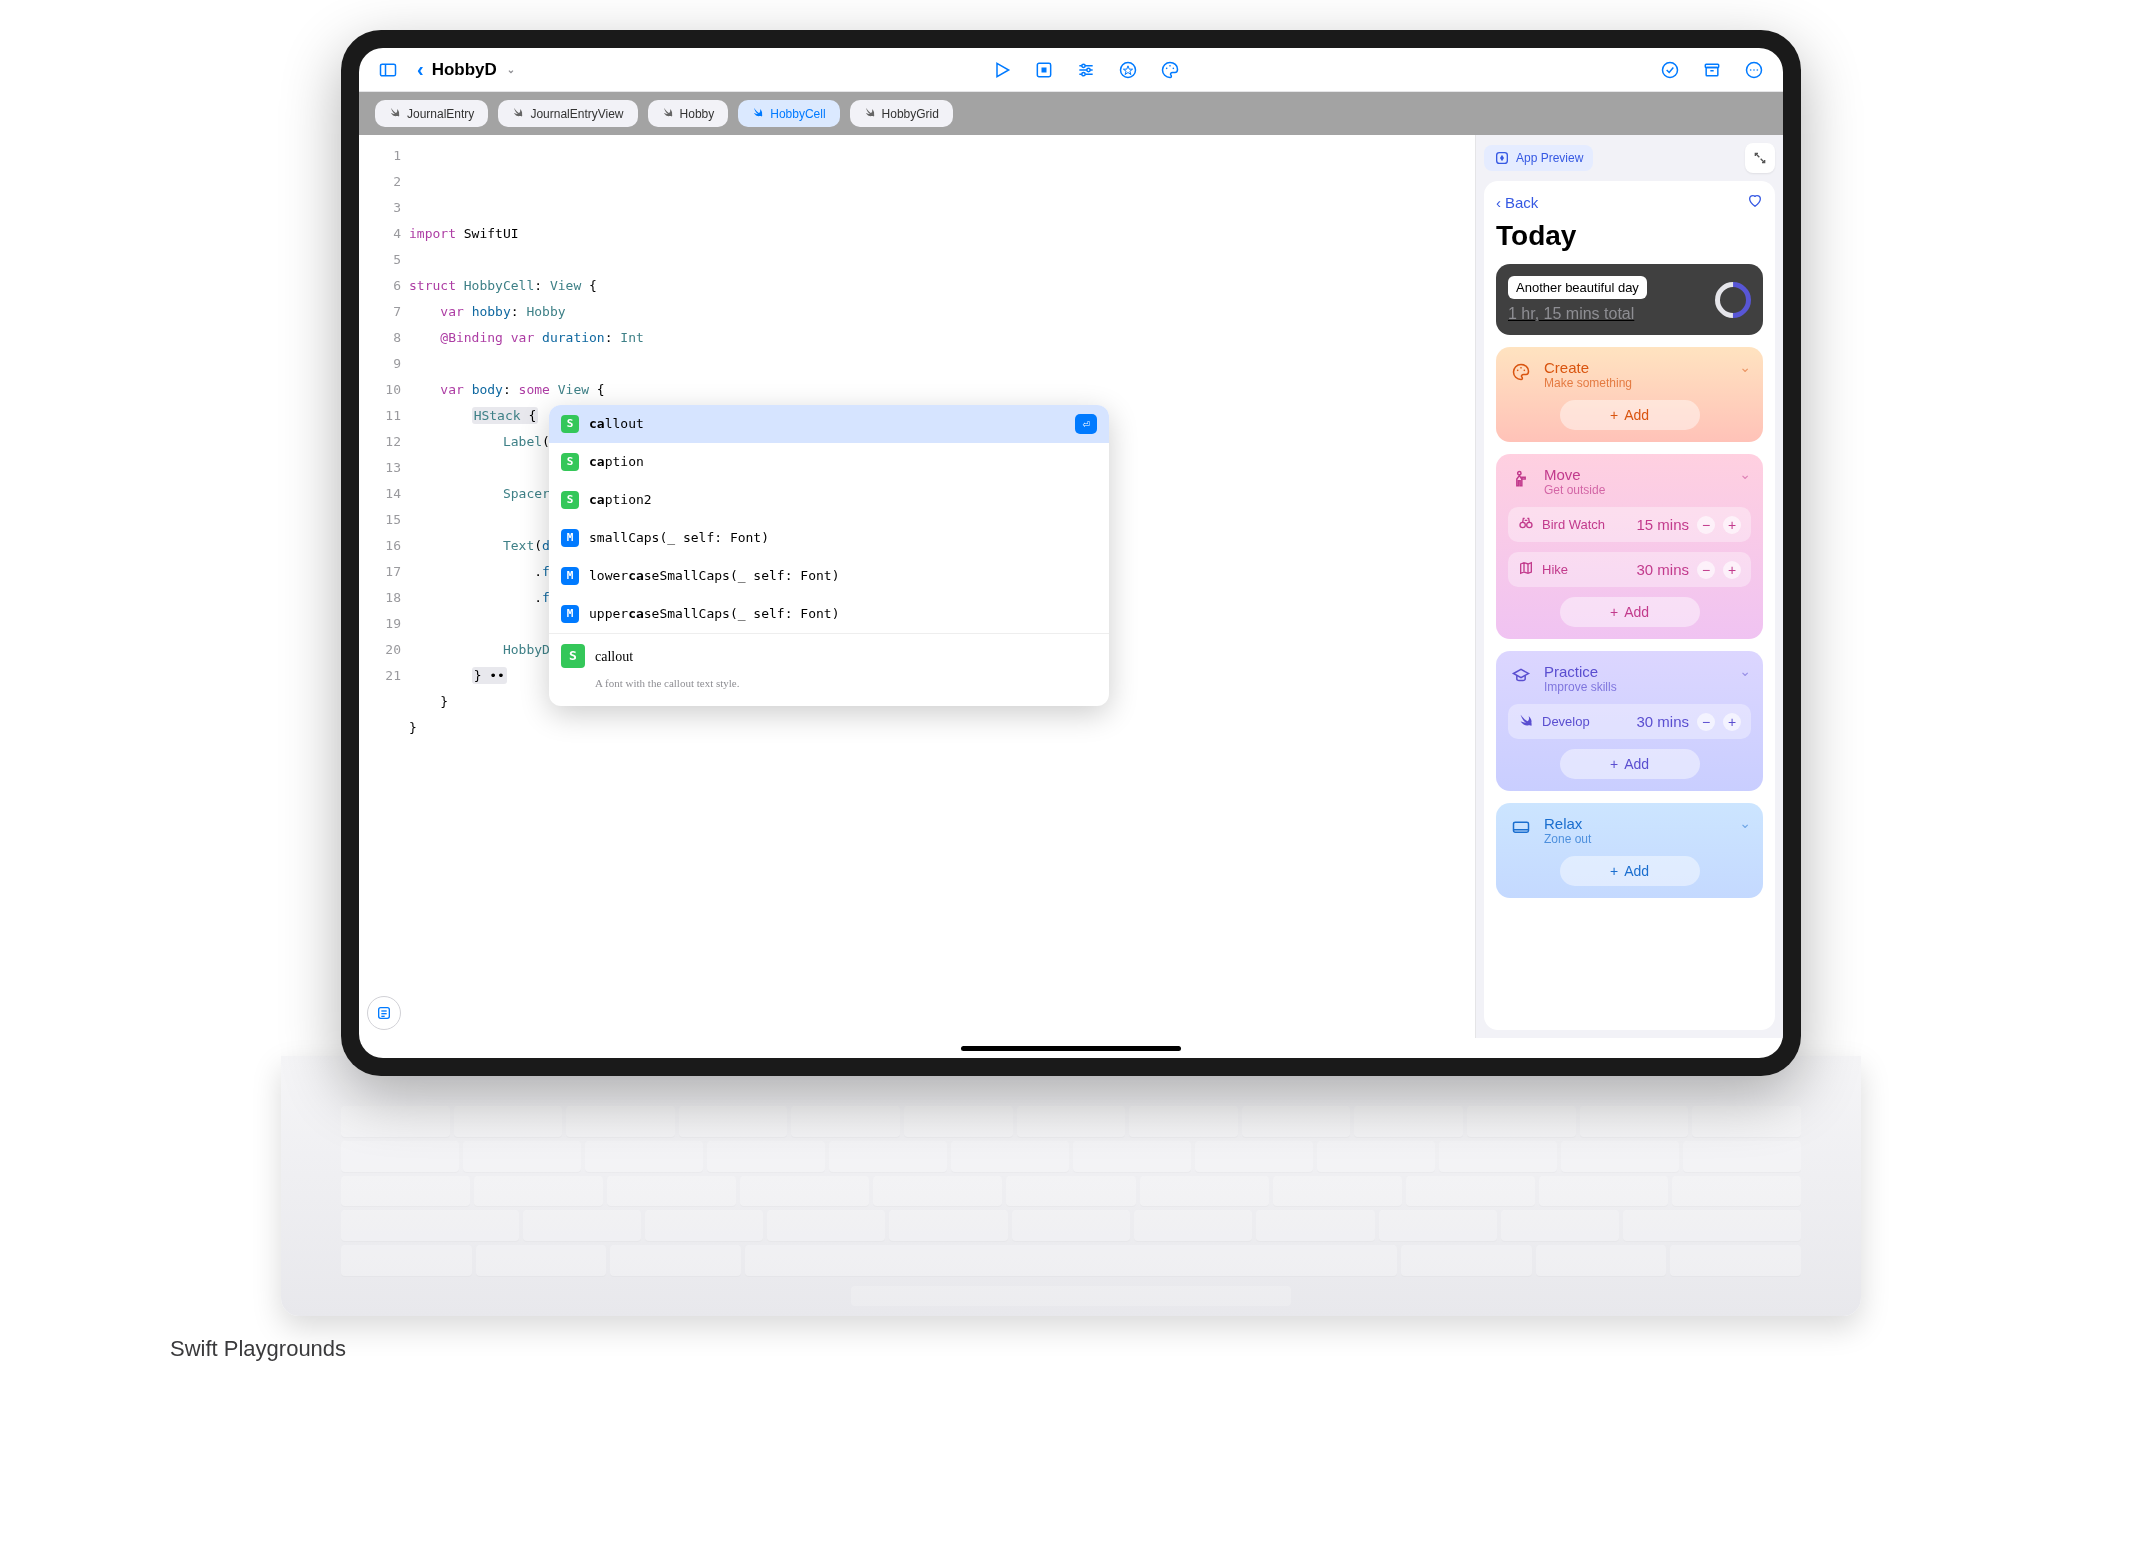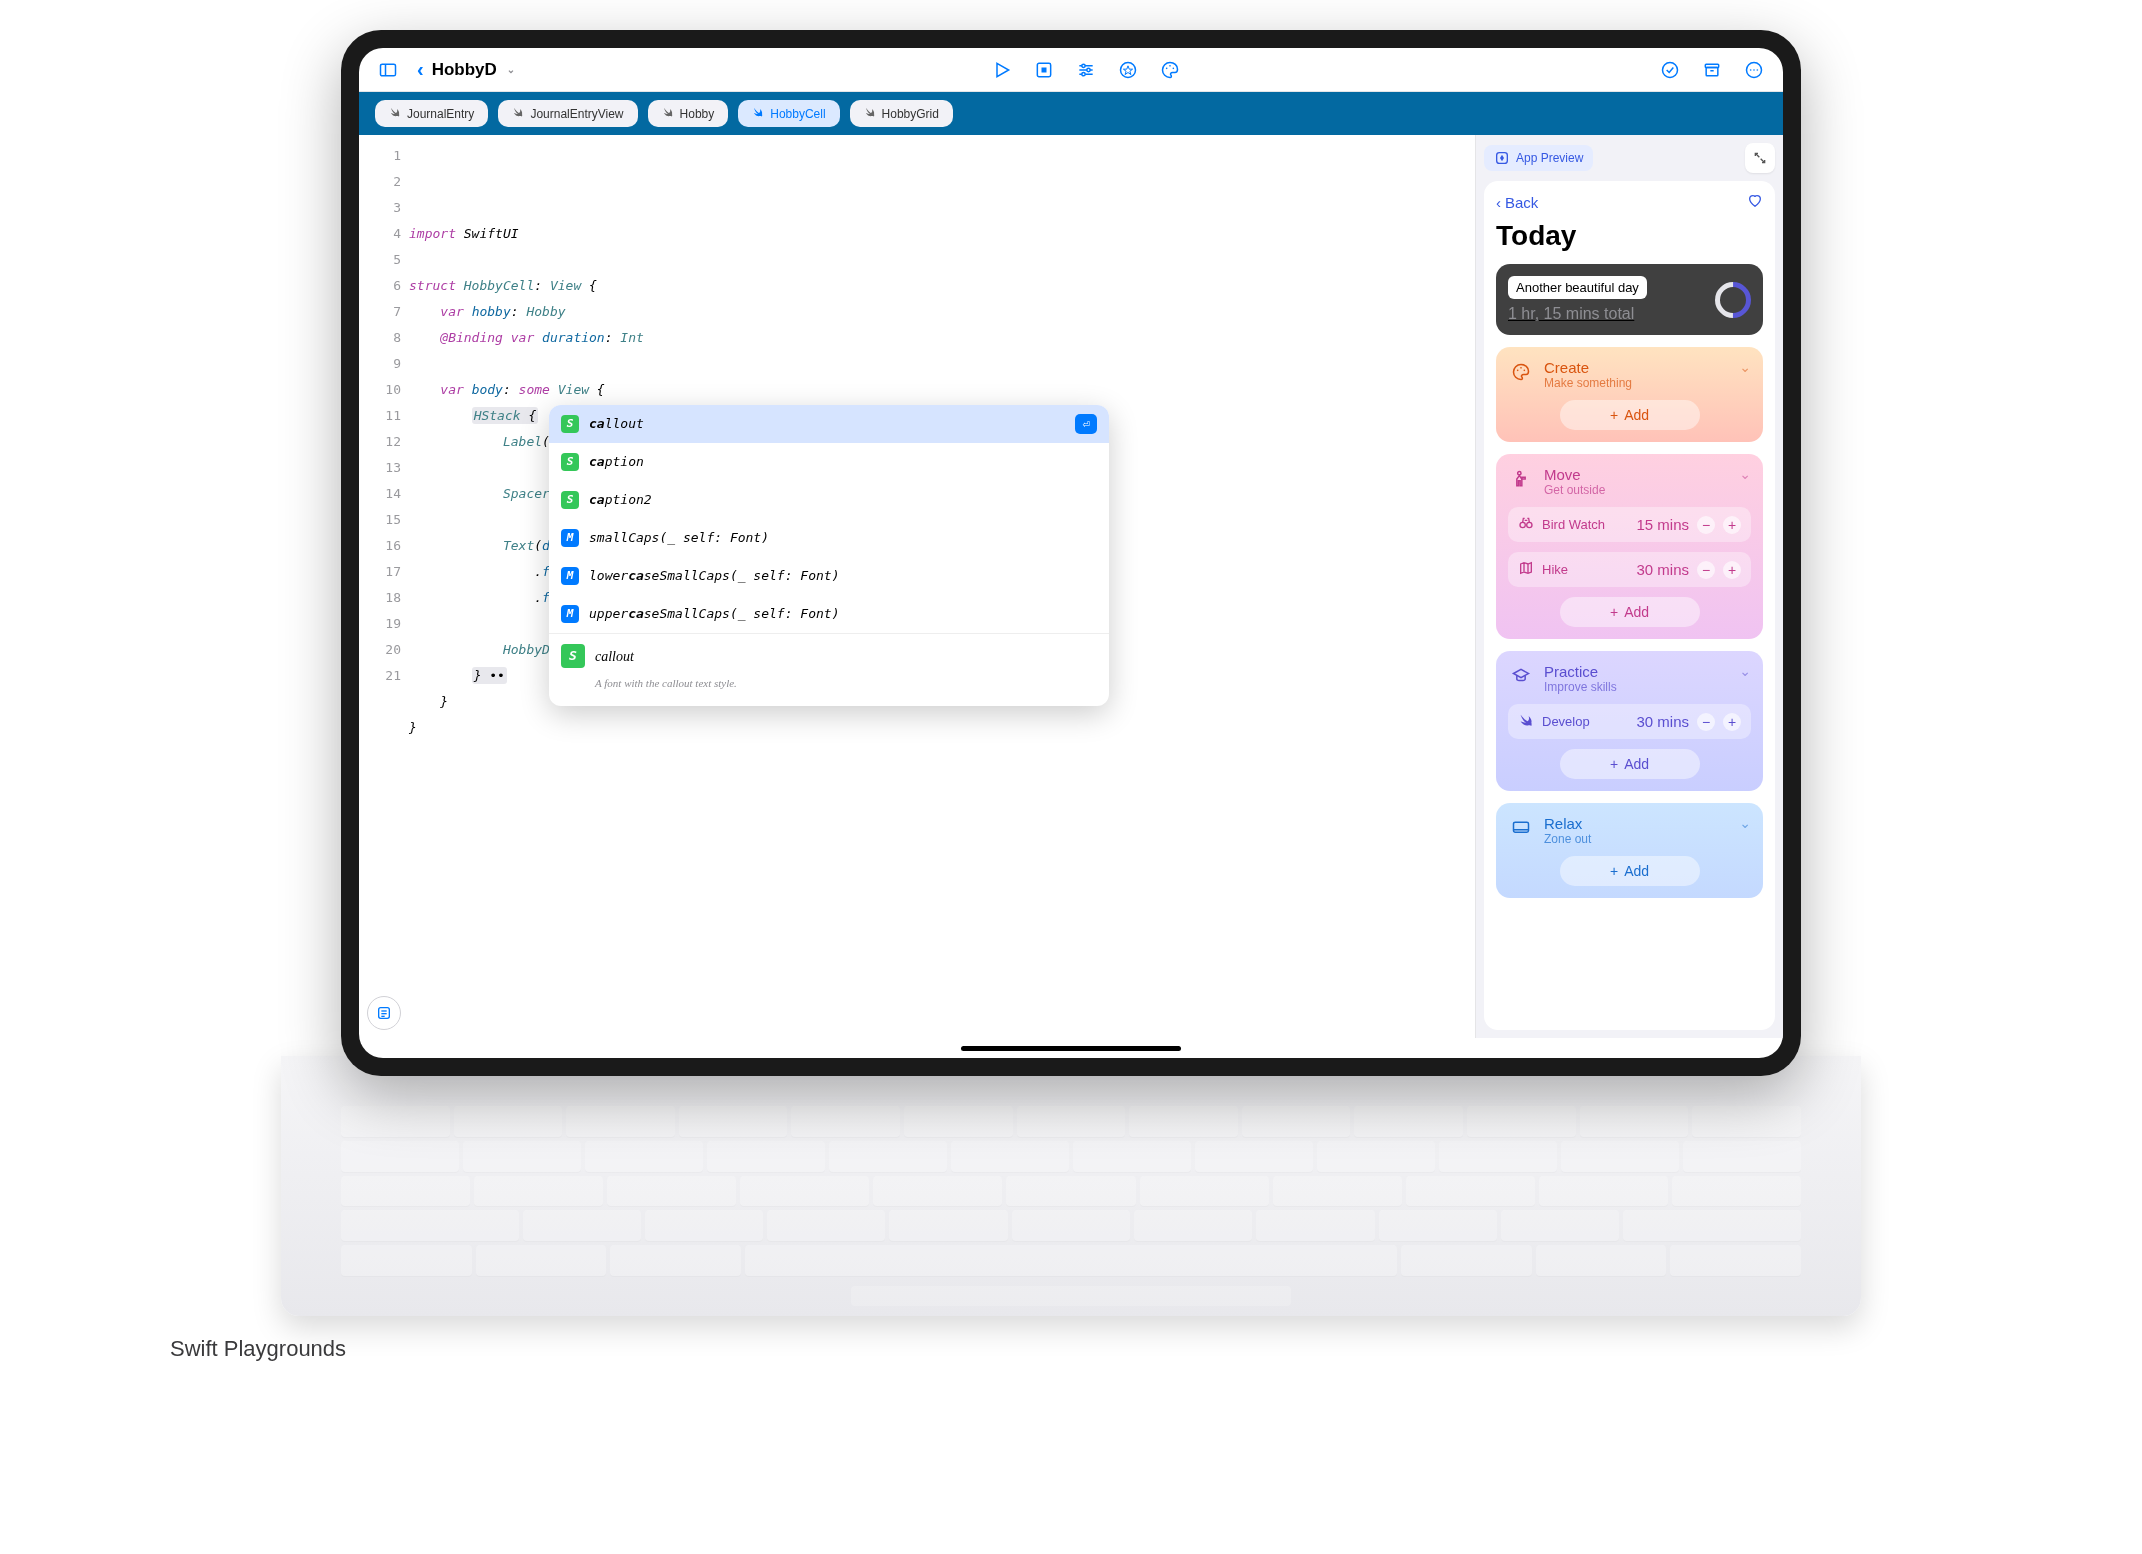--- a/index.html
+++ b/index.html
@@ -61,39 +61,39 @@
   .breadcrumb { display:flex; align-items:center; gap:8px; font-size:17px; font-weight:600; color:#000; }
   .breadcrumb .chev { color:#007aff; font-size:20px; }
   .breadcrumb .title-chev { color:#8e8e93; font-size:10px; margin-left:2px;}
 
   
   .tabs-row {
     display:flex;
     align-items:center;
     gap:10px;
     padding: 8px 16px;
-    background:#0369a1;
+    background:#a3a3a3;
   }
   .tab {
     display:flex; align-items:center; gap:6px;
     padding:6px 14px;
     background:#f2f2f7;
     border-radius:10px;
     font-size:12px;
     color:#333;
     cursor:pointer;
   }
   .tab.active { background:#dbe9ff; color:#007aff; }
   .tab .swift-glyph { font-size:12px; }
 
   
   .main-split { flex:1; display:flex; overflow:hidden; }
   .editor { flex:1; display:flex; overflow:hidden; position:relative; }
   .gutter { width:50px; padding:8px 8px 8px 0; text-align:right; font-family: "SF Mono", Menlo, monospace; font-size:13px; color:#9a9a9e; line-height:26px; }
-  .code { flex:1; padding:8px 0; font-family:"SF Mono",Menlo,monospace; font-size:13px; line-height:26px; white-space:pre; color:#000; position:relative;font-style:italic;}
+  .code { flex:1; padding:8px 0; font-family:"SF Mono",Menlo,monospace; font-size:13px; line-height:26px; white-space:pre; color:#000; position:relative;}
   .kw-pink { color:#ad3da4; }
   .kw-teal { color:#3e8087; }
   .kw-blue { color:#0f68a0; }
   .hl { background:#e8e8ed; border-radius:3px; padding:1px 2px; }
   .cursor { border-right:1px solid #007aff; }
 
   
   .autocomplete {
     position:absolute;
     left:140px; top:270px;

